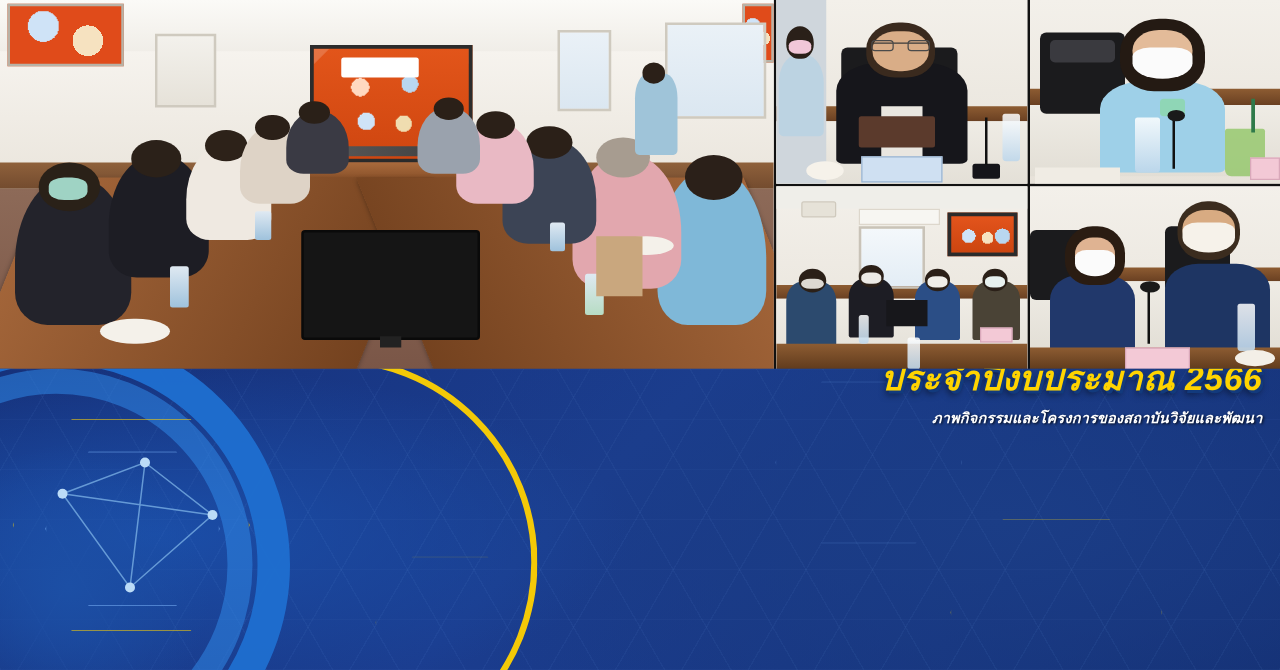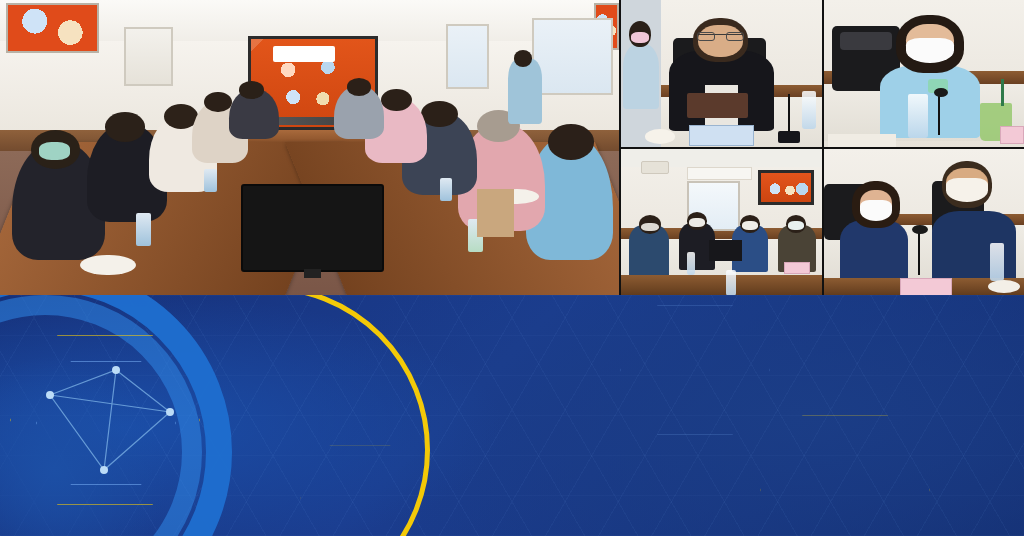--- a/index.html
+++ b/index.html
@@ -366,15 +366,19 @@
         </g>
         <g fill="#bcdcf7">
           <circle cx="30" cy="45" r="4"></circle>
             <circle cx="96" cy="20" r="4"></circle>
           <circle cx="150" cy="62" r="4"></circle>
             <circle cx="84" cy="120" r="4"></circle>
         </g>
       </svg>
     </div>
 
+    <div class="yhead">
+      <div class="y1">ประจำปีงบประมาณ 2566</div>
+      <div class="y2">ภาพกิจกรรมและโครงการของสถาบันวิจัยและพัฒนา</div>
+    </div>
 
   </div>
 </div>
 
 </body></html>

